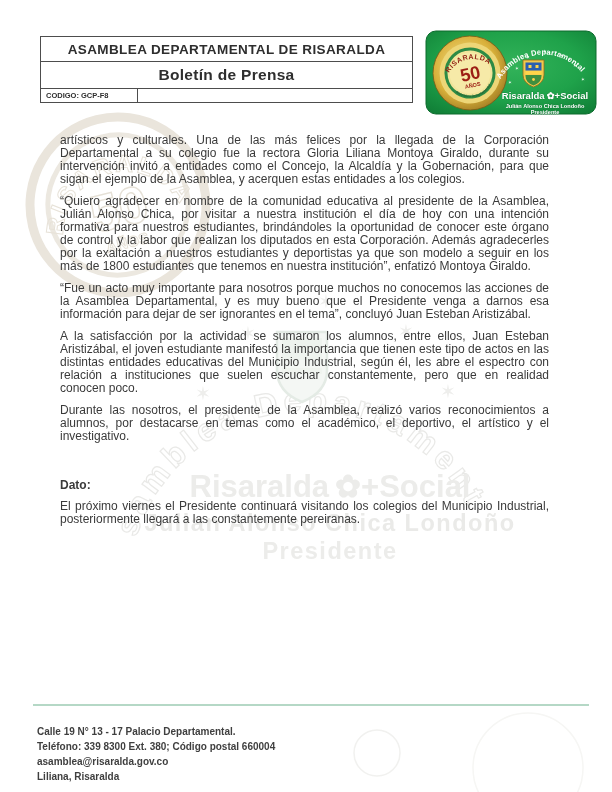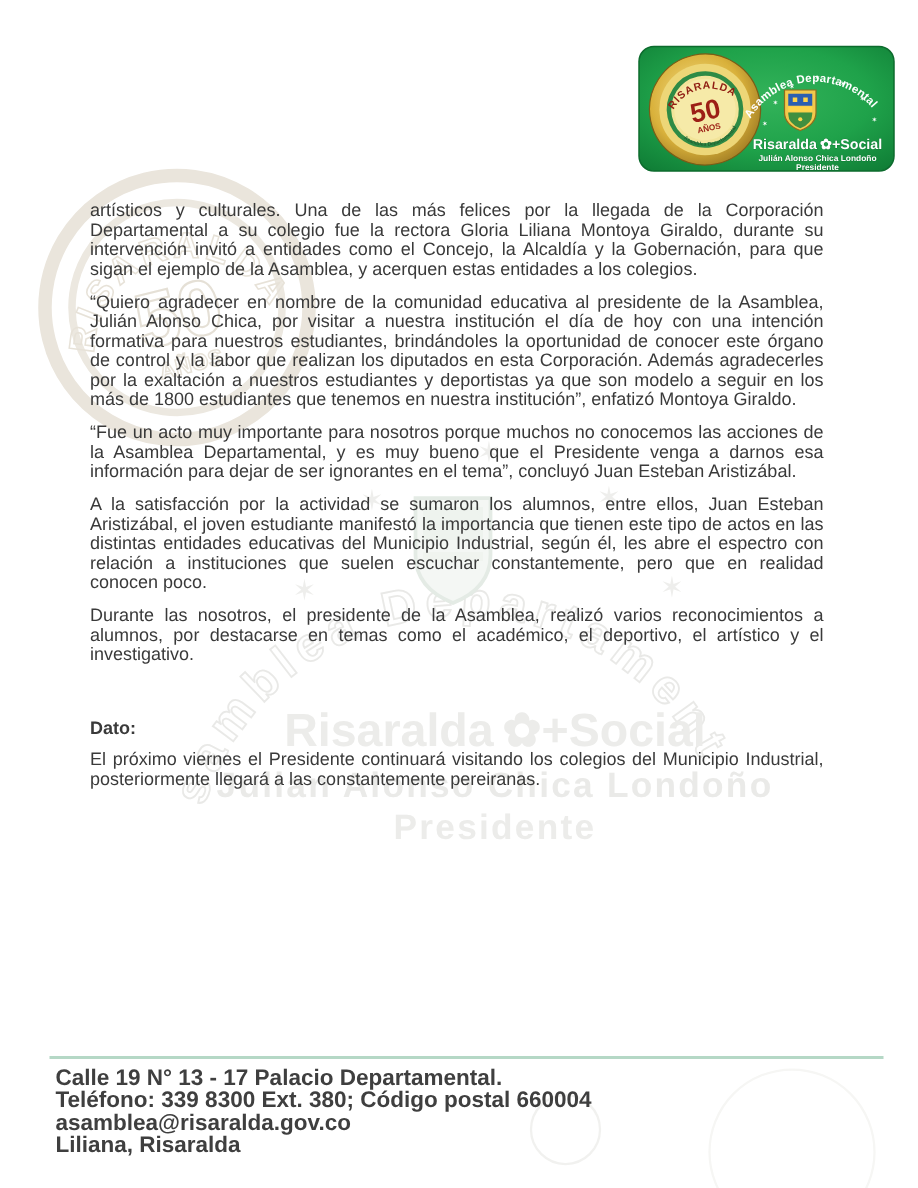--- a/index.html
+++ b/index.html
@@ -25,21 +25,21 @@
   
   .body-text{
     position:absolute;left:60px;top:134px;width:489px;z-index:1;
     font-size:12px;line-height:13px;text-align:justify;color:#3a3a3a;
   }
   .body-text p{margin:0 0 9px 0;}
   .dato{font-weight:bold;margin-top:36px !important;margin-bottom:8px !important;text-align:left;}
   
   .footer{position:absolute;left:33px;top:704px;width:556px;z-index:1;}
   .footer-line{height:2px;background:#b5d8c6;}
-  .footer-text{margin-top:5px;padding-left:4px;font-size:15px;font-weight:bold;line-height:15px;color:#3f3f3f;}
+  .footer-text{margin-top:18px;padding-left:4px;font-size:10px;font-weight:bold;line-height:15px;color:#3f3f3f;}
 </style>
 </head>
 <body>
 
 <div class="page">
 
   <svg class="wm" width="612" height="792" viewBox="0 0 612 792">
     <defs>
       <path id="wm-mtop" d="M -60 14 A 62 62 0 0 1 60 14"></path>
       <path id="wm-arc" d="M 138 532 A 180 180 0 0 1 470 512"></path>
@@ -71,20 +71,28 @@
     </g>
 
     <text x="330" y="497" text-anchor="middle" font-size="31" font-weight="bold" fill="#ececea"><tspan>Risaralda</tspan><tspan dx="6">✿</tspan><tspan>+Social</tspan></text>
     <text x="330" y="531" text-anchor="middle" font-size="23.5" font-weight="bold" letter-spacing="1.5" fill="#eaeae8">Julian Alonso Chica Londoño</text>
     <text x="330" y="559" text-anchor="middle" font-size="23.5" font-weight="bold" letter-spacing="1.5" fill="#ececea">Presidente</text>
 
     <circle cx="377" cy="753" r="23" fill="none" stroke="#f1f1ef" stroke-width="1.5"></circle>
     <circle cx="528" cy="768" r="55" fill="none" stroke="#f6f6f4" stroke-width="1.5"></circle>
   </svg>
 
+  <div class="header-table">
+    <div class="ht-row1">ASAMBLEA DEPARTAMENTAL DE RISARALDA</div>
+    <div class="ht-row2">Boletín de Prensa</div>
+    <div class="ht-row3">
+      <div class="ht-code">CODIGO: GCP-F8</div>
+      <div class="ht-code-val"></div>
+    </div>
+  </div>
 
   <svg class="logo" width="172" height="85" viewBox="0 0 172 85">
     <defs>
       <radialGradient id="lg-green" cx="50%" cy="42%" r="75%">
         <stop offset="0%" stop-color="#33b35a"></stop>
           <stop offset="55%" stop-color="#1fa24a"></stop>
           <stop offset="100%" stop-color="#0f7c35"></stop>
       </radialGradient>
       <radialGradient id="lg-gold" cx="45%" cy="40%" r="70%">
         <stop offset="0%" stop-color="#f7e392"></stop>

